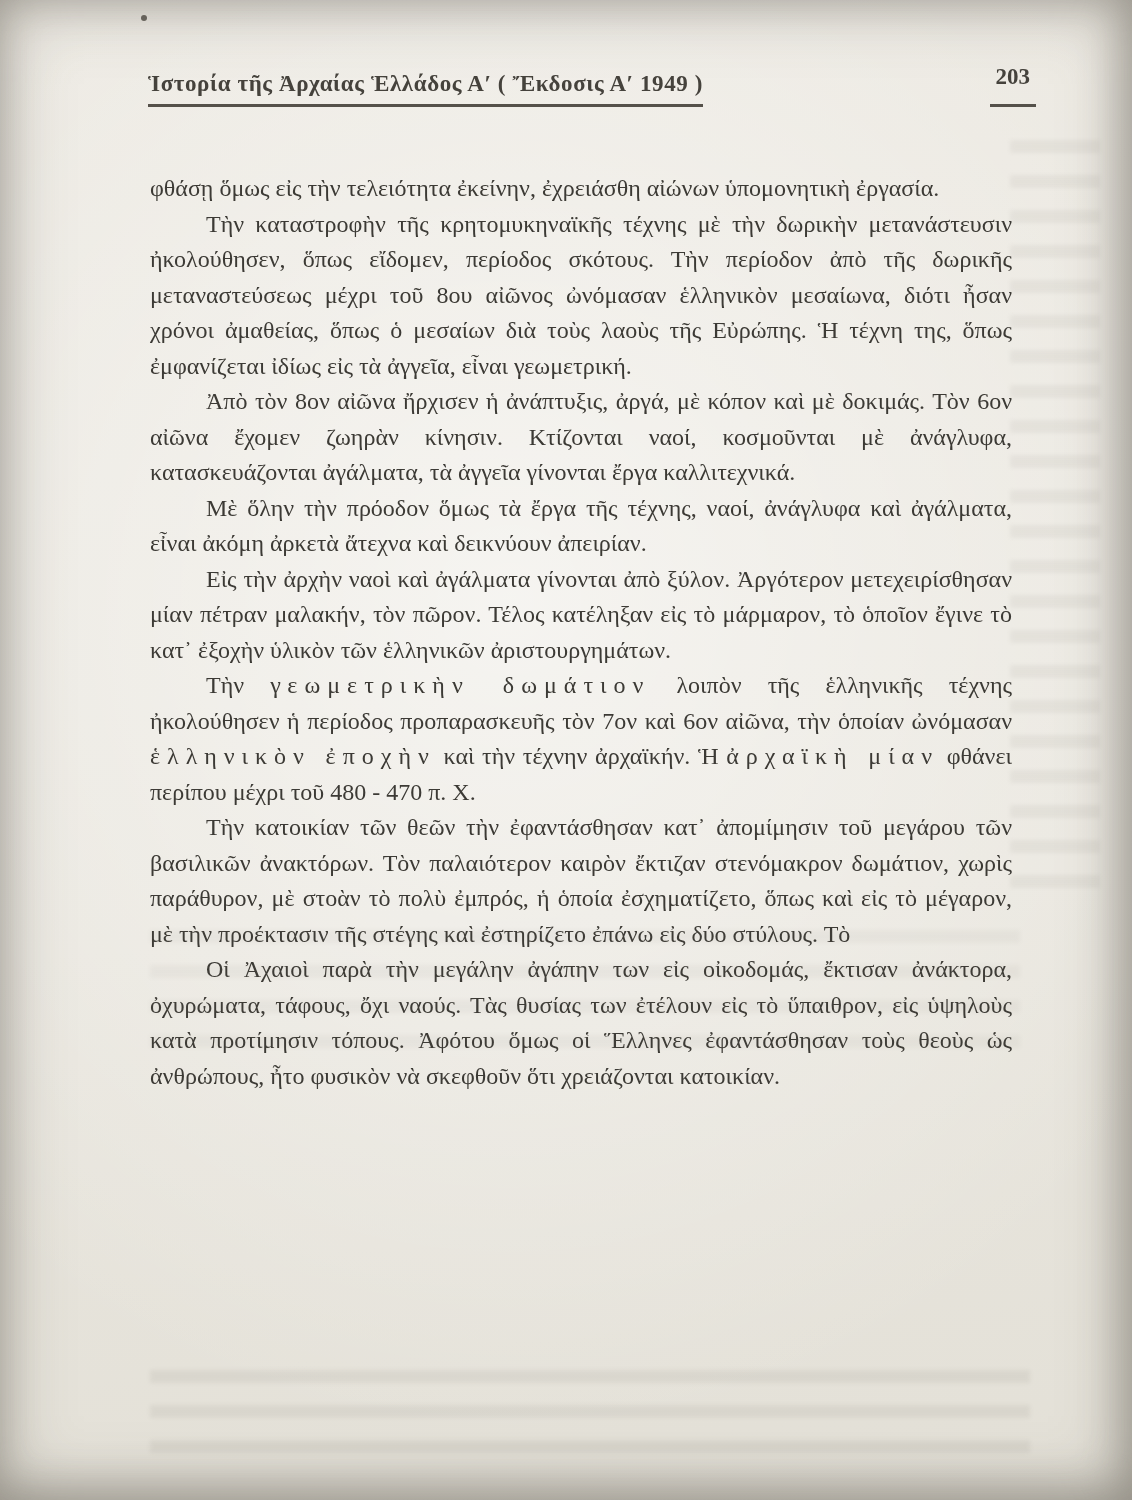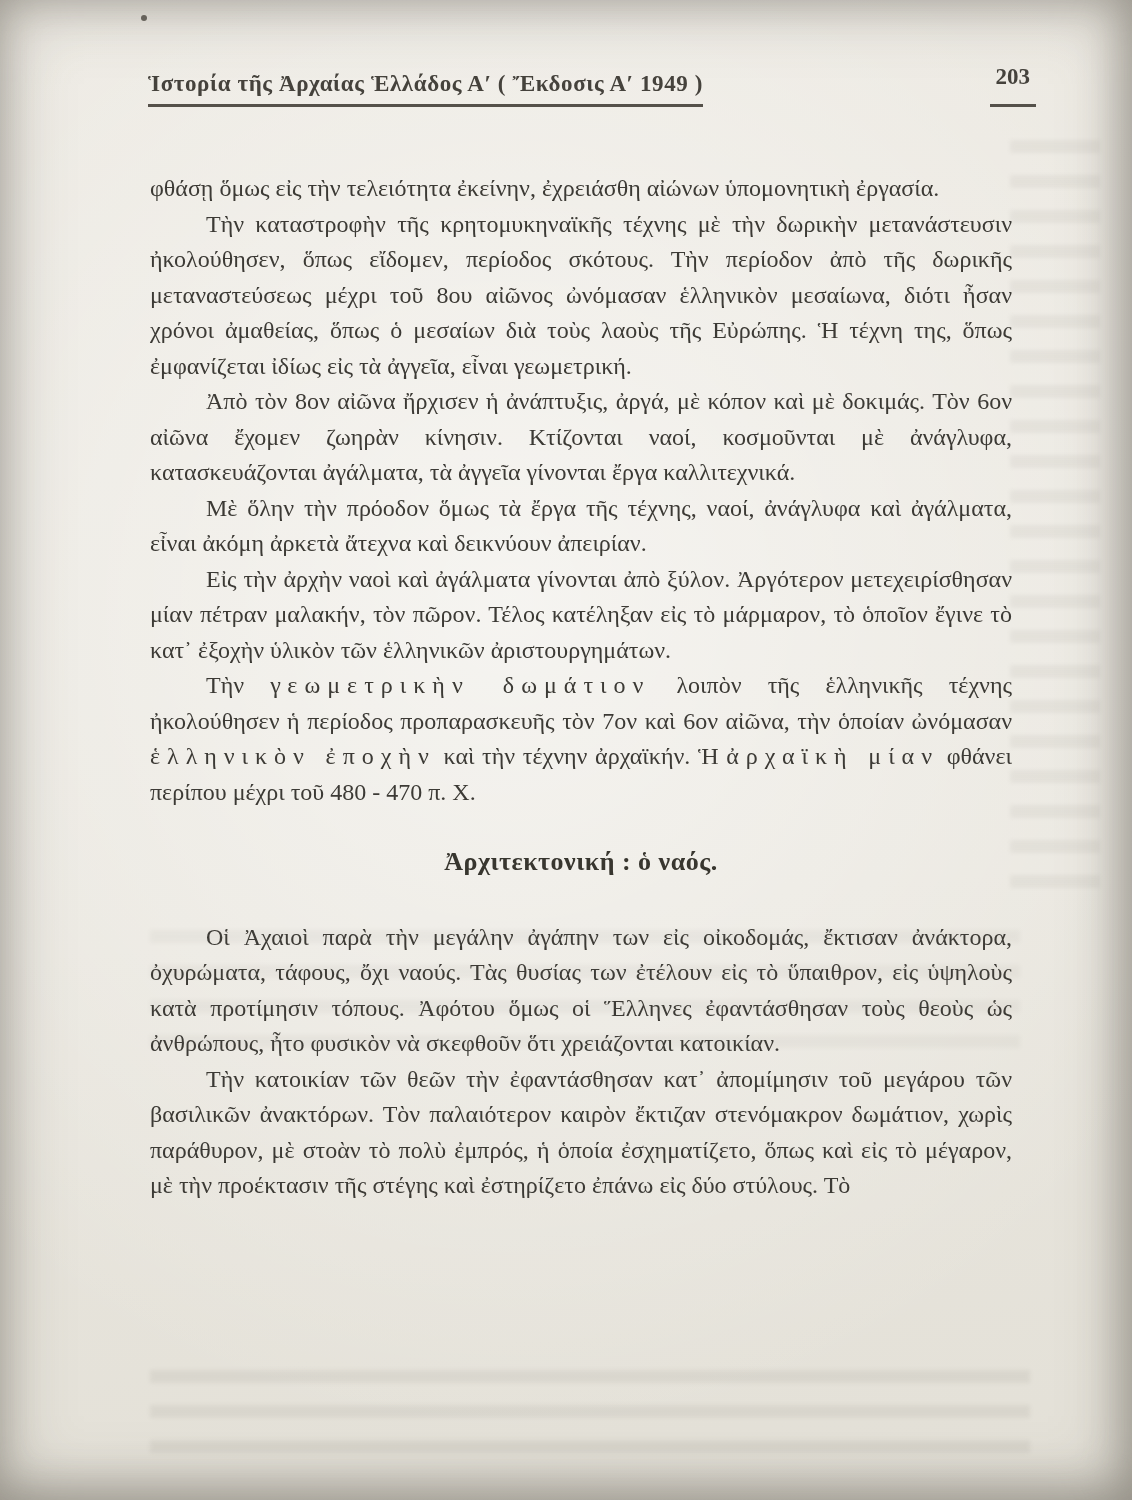--- a/index.html
+++ b/index.html
@@ -107,22 +107,21 @@
     <span class="page-number">203</span>
   </div>
 
   <div class="content">
       <p class="no-indent"><span>φθάσῃ ὅμως εἰς τὴν τελειότητα ἐκείνην, ἐχρειάσθη αἰώνων ὑπομονητικὴ ἐργασία.</span></p>
       <p class=""><span>Τὴν καταστροφὴν τῆς κρητομυκηναϊκῆς τέχνης μὲ τὴν δωρικὴν μετανάστευσιν ἠκολούθησεν, ὅπως εἴδομεν, περίοδος σκότους. Τὴν περίοδον ἀπὸ τῆς δωρικῆς μεταναστεύσεως μέχρι τοῦ 8ου αἰῶνος ὠνόμασαν ἑλληνικὸν μεσαίωνα, διότι ἦσαν χρόνοι ἀμαθείας, ὅπως ὁ μεσαίων διὰ τοὺς λαοὺς τῆς Εὐρώπης. Ἡ τέχνη της, ὅπως ἐμφανίζεται ἰδίως εἰς τὰ ἀγγεῖα, εἶναι γεωμετρική.</span></p>
       <p class=""><span>Ἀπὸ τὸν 8ον αἰῶνα ἤρχισεν ἡ ἀνάπτυξις, ἀργά, μὲ κόπον καὶ μὲ δοκιμάς. Τὸν 6ον αἰῶνα ἔχομεν ζωηρὰν κίνησιν. Κτίζονται ναοί, κοσμοῦνται μὲ ἀνάγλυφα, κατασκευάζονται ἀγάλματα, τὰ ἀγγεῖα γίνονται ἔργα καλλιτεχνικά.</span></p>
       <p class=""><span>Μὲ ὅλην τὴν πρόοδον ὅμως τὰ ἔργα τῆς τέχνης, ναοί, ἀνάγλυφα καὶ ἀγάλματα, εἶναι ἀκόμη ἀρκετὰ ἄτεχνα καὶ δεικνύουν ἀπειρίαν.</span></p>
       <p class=""><span>Εἰς τὴν ἀρχὴν ναοὶ καὶ ἀγάλματα γίνονται ἀπὸ ξύλον. Ἀργότερον μετεχειρίσθησαν μίαν πέτραν μαλακήν, τὸν πῶρον. Τέλος κατέληξαν εἰς τὸ μάρμαρον, τὸ ὁποῖον ἔγινε τὸ κατ᾽ ἐξοχὴν ὑλικὸν τῶν ἑλληνικῶν ἀριστουργημάτων.</span></p>
       <p class=""><span>Τὴν </span><span class="spaced">γεωμετρικὴν δωμάτιον</span><span> λοιπὸν τῆς ἑλληνικῆς τέχνης ἠκολούθησεν ἡ περίοδος προπαρασκευῆς τὸν 7ον καὶ 6ον αἰῶνα, τὴν ὁποίαν ὠνόμασαν </span><span class="spaced">ἑλληνικὸν ἐποχὴν</span><span> καὶ τὴν τέχνην ἀρχαϊκήν. Ἡ </span><span class="spaced">ἀρχαϊκὴ μίαν</span><span> φθάνει περίπου μέχρι τοῦ 480 - 470 π. Χ.</span></p>
-      <h2 class="section-heading"><span>Ἀρχιτεκτονική : ὁ ναός.</span></h2>
+      <p class=""><span>Τὴν κατοικίαν τῶν θεῶν τὴν ἐφαντάσθησαν κατ᾽ ἀπομίμησιν τοῦ μεγάρου τῶν βασιλικῶν ἀνακτόρων. Τὸν παλαιότερον καιρὸν ἔκτιζαν στενόμακρον δωμάτιον, χωρὶς παράθυρον, μὲ στοὰν τὸ πολὺ ἐμπρός, ἡ ὁποία ἐσχηματίζετο, ὅπως καὶ εἰς τὸ μέγαρον, μὲ τὴν προέκτασιν τῆς στέγης καὶ ἐστηρίζετο ἐπάνω εἰς δύο στύλους. Τὸ</span></p>
       <p class=""><span>Οἱ Ἀχαιοὶ παρὰ τὴν μεγάλην ἀγάπην των εἰς οἰκοδομάς, ἔκτισαν ἀνάκτορα, ὀχυρώματα, τάφους, ὄχι ναούς. Τὰς θυσίας των ἐτέλουν εἰς τὸ ὕπαιθρον, εἰς ὑψηλοὺς κατὰ προτίμησιν τόπους. Ἀφότου ὅμως οἱ Ἕλληνες ἐφαντάσθησαν τοὺς θεοὺς ὡς ἀνθρώπους, ἦτο φυσικὸν νὰ σκεφθοῦν ὅτι χρειάζονται κατοικίαν.</span></p>
-      <p class=""><span>Τὴν κατοικίαν τῶν θεῶν τὴν ἐφαντάσθησαν κατ᾽ ἀπομίμησιν τοῦ μεγάρου τῶν βασιλικῶν ἀνακτόρων. Τὸν παλαιότερον καιρὸν ἔκτιζαν στενόμακρον δωμάτιον, χωρὶς παράθυρον, μὲ στοὰν τὸ πολὺ ἐμπρός, ἡ ὁποία ἐσχηματίζετο, ὅπως καὶ εἰς τὸ μέγαρον, μὲ τὴν προέκτασιν τῆς στέγης καὶ ἐστηρίζετο ἐπάνω εἰς δύο στύλους. Τὸ</span></p>
     </div>
 
   <div class="ghost ghost-right"></div>
   <div class="ghost ghost-mid"></div>
   <div class="ghost ghost-bottom"></div>
 
 </div>
 
 </body></html>

